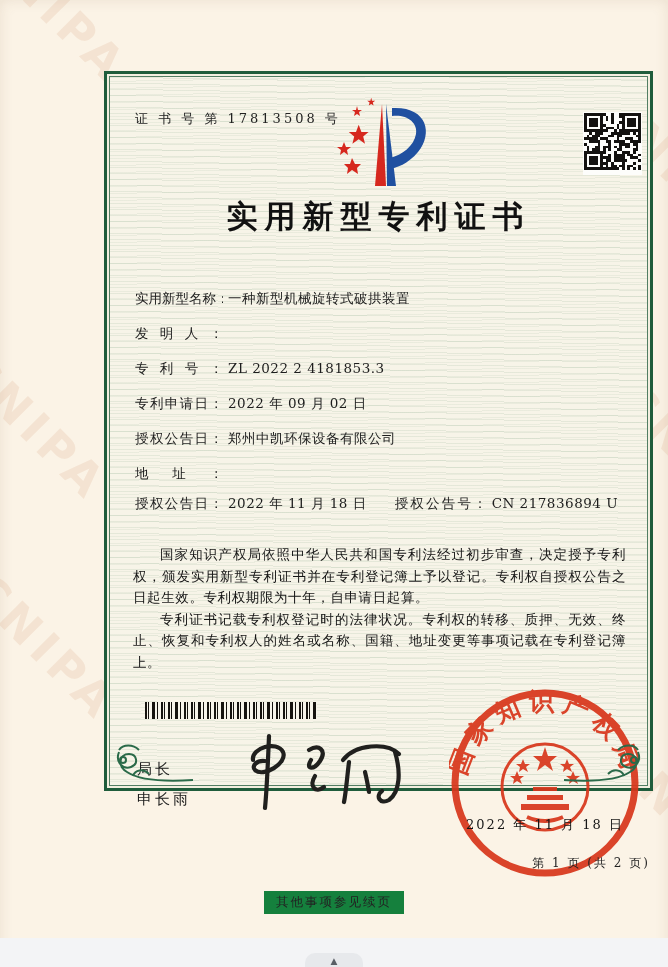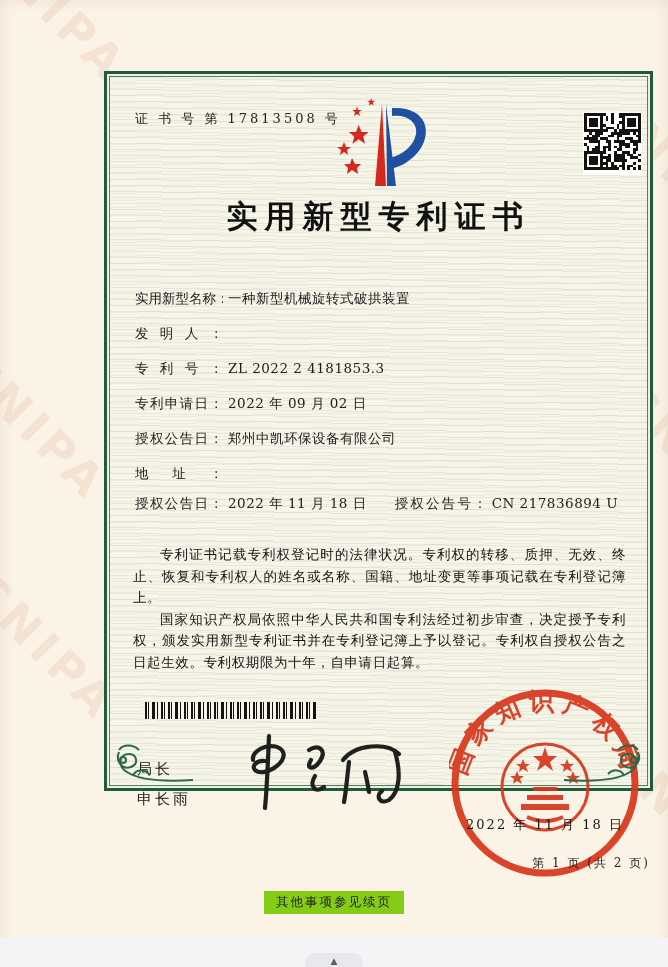--- a/index.html
+++ b/index.html
@@ -79,21 +79,21 @@
   .corner { position:absolute; bottom:2px; }
   .corner.left { left:2px; }
   .corner.right { right:2px; transform:scaleX(-1); }
   .page-no {
     position:absolute; left:0; right:0; top:781px; text-align:right;
     font-size:12px; letter-spacing:2px; color:#222;
   }
   
   .cont-note {
     position:absolute; left:50%; transform:translateX(-50%); top:891px; z-index:3;
-    background:#84cc16; padding:3px 12px; font-size:12.5px; letter-spacing:2px; color:#222;font-family:Liberation Mono, monospace;
+    background:#15803d; padding:3px 12px; font-size:12.5px; letter-spacing:2px; color:#222;font-family:Liberation Mono, monospace;
   }
   .bottom-strip {
     position:absolute; left:0; right:0; bottom:0; height:29px; background:#f3f4f6; z-index:4;
   }
   .scroll-tab {
     position:absolute; left:50%; transform:translateX(-50%); bottom:-6px;
     width:58px; height:20px; background:#e7e9ec; border-radius:10px 10px 0 0;
     text-align:center; font-size:9px; color:#5a5f66; line-height:16px; cursor:pointer;
     font-family:"DejaVu Sans","Liberation Sans",sans-serif;
   }
@@ -335,22 +335,22 @@
           <span class="fvalue">2022 年 11 月 18 日</span>
         </div>
         <div class="gpair right">
           <span class="flabel">授权公告号：</span>
           <span class="fvalue">CN 217836894 U</span>
         </div>
       </div>
     </div>
 
     <div class="paras">
+      <p>国家知识产权局依照中华人民共和国专利法经过初步审查，决定授予专利权，颁发实用新型专利证书并在专利登记簿上予以登记。专利权自授权公告之日起生效。专利权期限为十年，自申请日起算。</p>
       <p>专利证书记载专利权登记时的法律状况。专利权的转移、质押、无效、终止、恢复和专利权人的姓名或名称、国籍、地址变更等事项记载在专利登记簿上。</p>
-      <p>国家知识产权局依照中华人民共和国专利法经过初步审查，决定授予专利权，颁发实用新型专利证书并在专利登记簿上予以登记。专利权自授权公告之日起生效。专利权期限为十年，自申请日起算。</p>
     </div>
 
     <div class="barcode"></div>
 
     <div class="signer">
       <div>局长</div>
       <div>申长雨</div>
     </div>
 
     <div class="sig">

